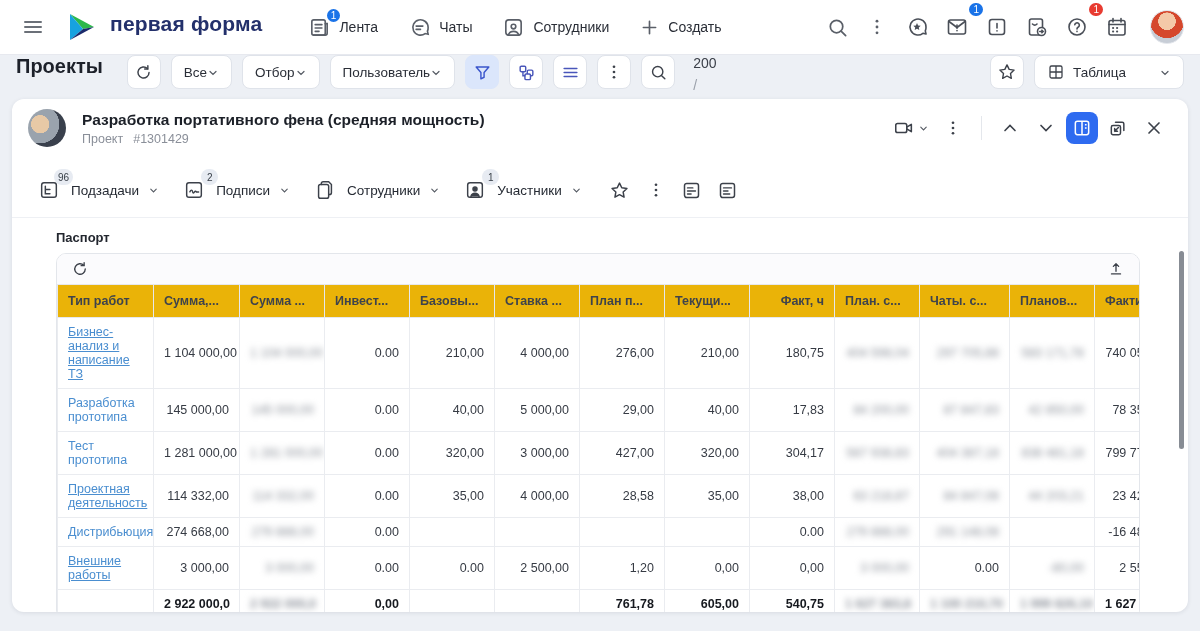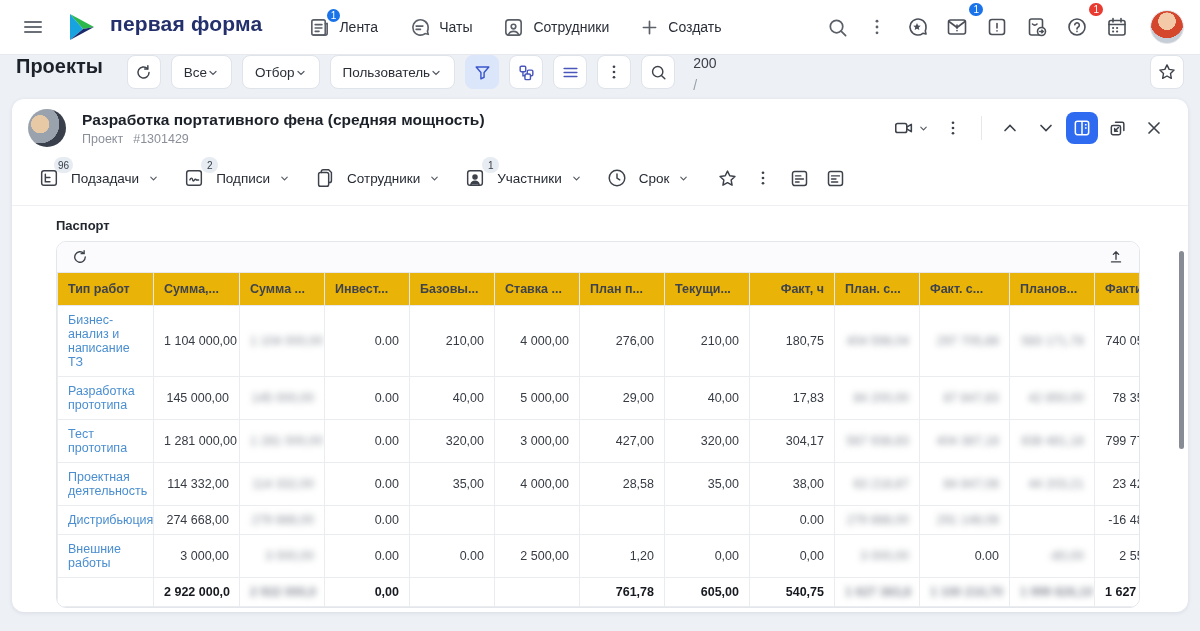--- a/index.html
+++ b/index.html
@@ -36,39 +36,39 @@
   .card-avatar { width:38px; height:38px; border-radius:50%; background:radial-gradient(circle at 32% 40%, #e8c9a6 0 26%, #9aa3ad 27% 55%, #39404c 56%); flex:0 0 38px; }
   .card-titles { margin-left:16px; }
   .card-title { font-size:15.5px; font-weight:700; color:#1c2028; }
   .card-sub { font-size:12.5px; color:#8a8f99; margin-top:3px; display:flex; gap:10px; }
   .head-actions { margin-left:auto; display:flex; align-items:center; gap:4px; }
   .hbtn { height:32px; min-width:32px; border-radius:8px; display:flex; align-items:center; justify-content:center; gap:3px; cursor:pointer; padding:0 4px; }
   .hbtn.blue { background:#2e6bf0; }
   .vdiv { width:1px; height:24px; background:#e4e7ec; margin:0 8px; }
 
   
-  .tabs { display:flex; align-items:center; padding:6px 16px 10px 16px; gap:4px; border-bottom:1px solid #eef0f4; }
+  .tabs { display:flex; align-items:center; padding:6px 16px 10px 16px; gap:4px; border-bottom:1px solid #eef0f4;margin-top:12px; }
   .tab { display:flex; align-items:center; gap:9px; padding:6px 10px; font-size:13.5px; color:#262b34; cursor:pointer; border-radius:8px; }
   .tab .icon-wrap { margin-right:2px; }
   .tbadge { position:absolute; top:-10px; right:-13px; min-width:17px; height:16px; border-radius:9px; background:#e7ebf2; color:#394049; font-size:10px; display:flex; align-items:center; justify-content:center; padding:0 4px; }
   .chev { margin-top:1px; }
 
   
   .section-label { font-size:13px; font-weight:700; color:#23272f; margin:12px 0 8px 44px; }
   .table-card { margin:0 48px 0 44px; border:1px solid #e3e6eb; border-radius:10px; overflow:hidden; background:#fff; }
   .table-toolbar { height:30px; display:flex; align-items:center; justify-content:space-between; padding:0 14px; background:#fbfbfd; }
   table { border-collapse:collapse; table-layout:fixed; width:1106px; font-size:12.5px; }
   th { background:#eab308; color:#3e434c; font-weight:700; text-align:left; padding:9px 10px; border:1px solid #e6e8ed; border-top:1px solid #e6e8ed; white-space:nowrap; overflow:hidden; }
   th.num { text-align:right; }
   td { border:1px solid #eaecf0; padding:7px 10px; color:#363b44; vertical-align:middle; background:#fff; overflow:hidden; }
   td.num { text-align:right; white-space:nowrap; }
   td.blur span { filter:blur(3px); color:#8d929b; }
   tr.total td { font-weight:700; color:#16191f; border-top:1px solid #d6d9de; white-space:nowrap; }
   a.wt { color:#4a8ed0; text-decoration:none; cursor:pointer; }
-  a.wt.u { }
+  a.wt.u { text-decoration:underline; }
   .vscroll { position:absolute; right:4px; top:152px; width:5px; height:198px; border-radius:3px; background:#878c94; }
 </style>
 </head>
 <body>
 
 <div class="topbar">
   <div class="burger">
     <svg width="24" height="24" viewBox="0 0 24 24" fill="none" stroke="#6b7078" stroke-width="2" stroke-linecap="round">
         <path d="M4 7h16M4 12h16M4 17h16"></path>
       </svg>
@@ -240,20 +240,32 @@
   </div>
   <div class="count">
     <span>200</span>
       <span class="sep">/</span>
       <span>1,678</span>
   </div>
   <div class="spacer"></div>
   <div class="wbtn sq">
     <svg width="20" height="20" viewBox="0 0 24 24" fill="none" stroke="#3c414a" stroke-width="1.7" stroke-linejoin="round">
         <path d="M12 3.5l2.6 5.4 5.9.8-4.3 4.1 1 5.8-5.2-2.8-5.2 2.8 1-5.8-4.3-4.1 5.9-.8z"></path>
+      </svg>
+  </div>
+  <div class="wbtn" style="min-width:150px; justify-content:space-between;">
+    <span style="display:flex; align-items:center; gap:8px;">
+      <svg width="18" height="18" viewBox="0 0 24 24" fill="none" stroke="#3c414a" stroke-width="1.7">
+          <rect x="4" y="4" width="16" height="16" rx="2"></rect>
+          <path d="M12 4v16M4 12h16"></path>
+        </svg>
+      <span>Таблица</span>
+    </span>
+    <svg class="chev" width="12" height="12" viewBox="0 0 24 24" fill="none" stroke="#555a63" stroke-width="2.4" stroke-linecap="round">
+        <path d="M6 9l6 6 6-6"></path>
       </svg>
   </div>
 </div>
 
 <div class="panel">
   <div class="card-head">
     <div class="card-avatar"></div>
     <div class="card-titles">
       <div class="card-title">Разработка портативного фена (средняя мощность)</div>
       <div class="card-sub">
@@ -352,32 +364,20 @@
     <div class="tab">
       <span class="icon-wrap">
         <svg width="22" height="22" viewBox="0 0 24 24" fill="none" stroke="#3c414a" stroke-width="1.6" stroke-linecap="round">
             <rect x="4" y="4" width="16" height="16" rx="2.5"></rect>
             <circle cx="12" cy="11" r="2.2" fill="#3c414a"></circle>
             <path d="M7.5 19c.7-2.3 2.4-3.5 4.5-3.5s3.8 1.2 4.5 3.5" fill="#3c414a"></path>
           </svg>
         <span class="tbadge">1</span>
       </span>
       <span>Участники</span>
-      <svg class="chev" width="11" height="11" viewBox="0 0 24 24" fill="none" stroke="#555a63" stroke-width="2.4" stroke-linecap="round">
-          <path d="M6 9l6 6 6-6"></path>
-        </svg>
-    </div>
-    <div class="tab">
-      <span class="icon-wrap">
-        <svg width="22" height="22" viewBox="0 0 24 24" fill="none" stroke="#3c414a" stroke-width="1.6" stroke-linecap="round">
-            <circle cx="12" cy="12" r="8.5"></circle>
-            <path d="M12 7.5V12l3 2"></path>
-          </svg>
-      </span>
-      <span>Срок</span>
       <svg class="chev" width="11" height="11" viewBox="0 0 24 24" fill="none" stroke="#555a63" stroke-width="2.4" stroke-linecap="round">
           <path d="M6 9l6 6 6-6"></path>
         </svg>
     </div>
     <div class="hbtn" style="margin-left:8px;">
       <svg width="21" height="21" viewBox="0 0 24 24" fill="none" stroke="#3c414a" stroke-width="1.7" stroke-linejoin="round">
           <path d="M12 3.5l2.6 5.4 5.9.8-4.3 4.1 1 5.8-5.2-2.8-5.2 2.8 1-5.8-4.3-4.1 5.9-.8z"></path>
         </svg>
     </div>
     <div class="hbtn">
@@ -439,21 +439,21 @@
             <th>Тип работ</th>
             <th>Сумма,...</th>
             <th>Сумма ...</th>
             <th>Инвест...</th>
             <th>Базовы...</th>
             <th>Ставка ...</th>
             <th>План п...</th>
             <th>Текущи...</th>
             <th class="num">Факт, ч</th>
             <th>План. с...</th>
-            <th>Факт. с...</th>
+            <th>Чаты. с...</th>
             <th>Планов...</th>
             <th>Фактич...</th>
           </tr>
         </thead>
         <tbody>
           <tr>
             <td><a class="wt u">Бизнес-анализ и написание ТЗ</a></td>
             <td class="num"><span>1 104 000,00</span></td>
             <td class="num blur"><span>1 104 000,00</span></td>
             <td class="num"><span>0.00</span></td>

